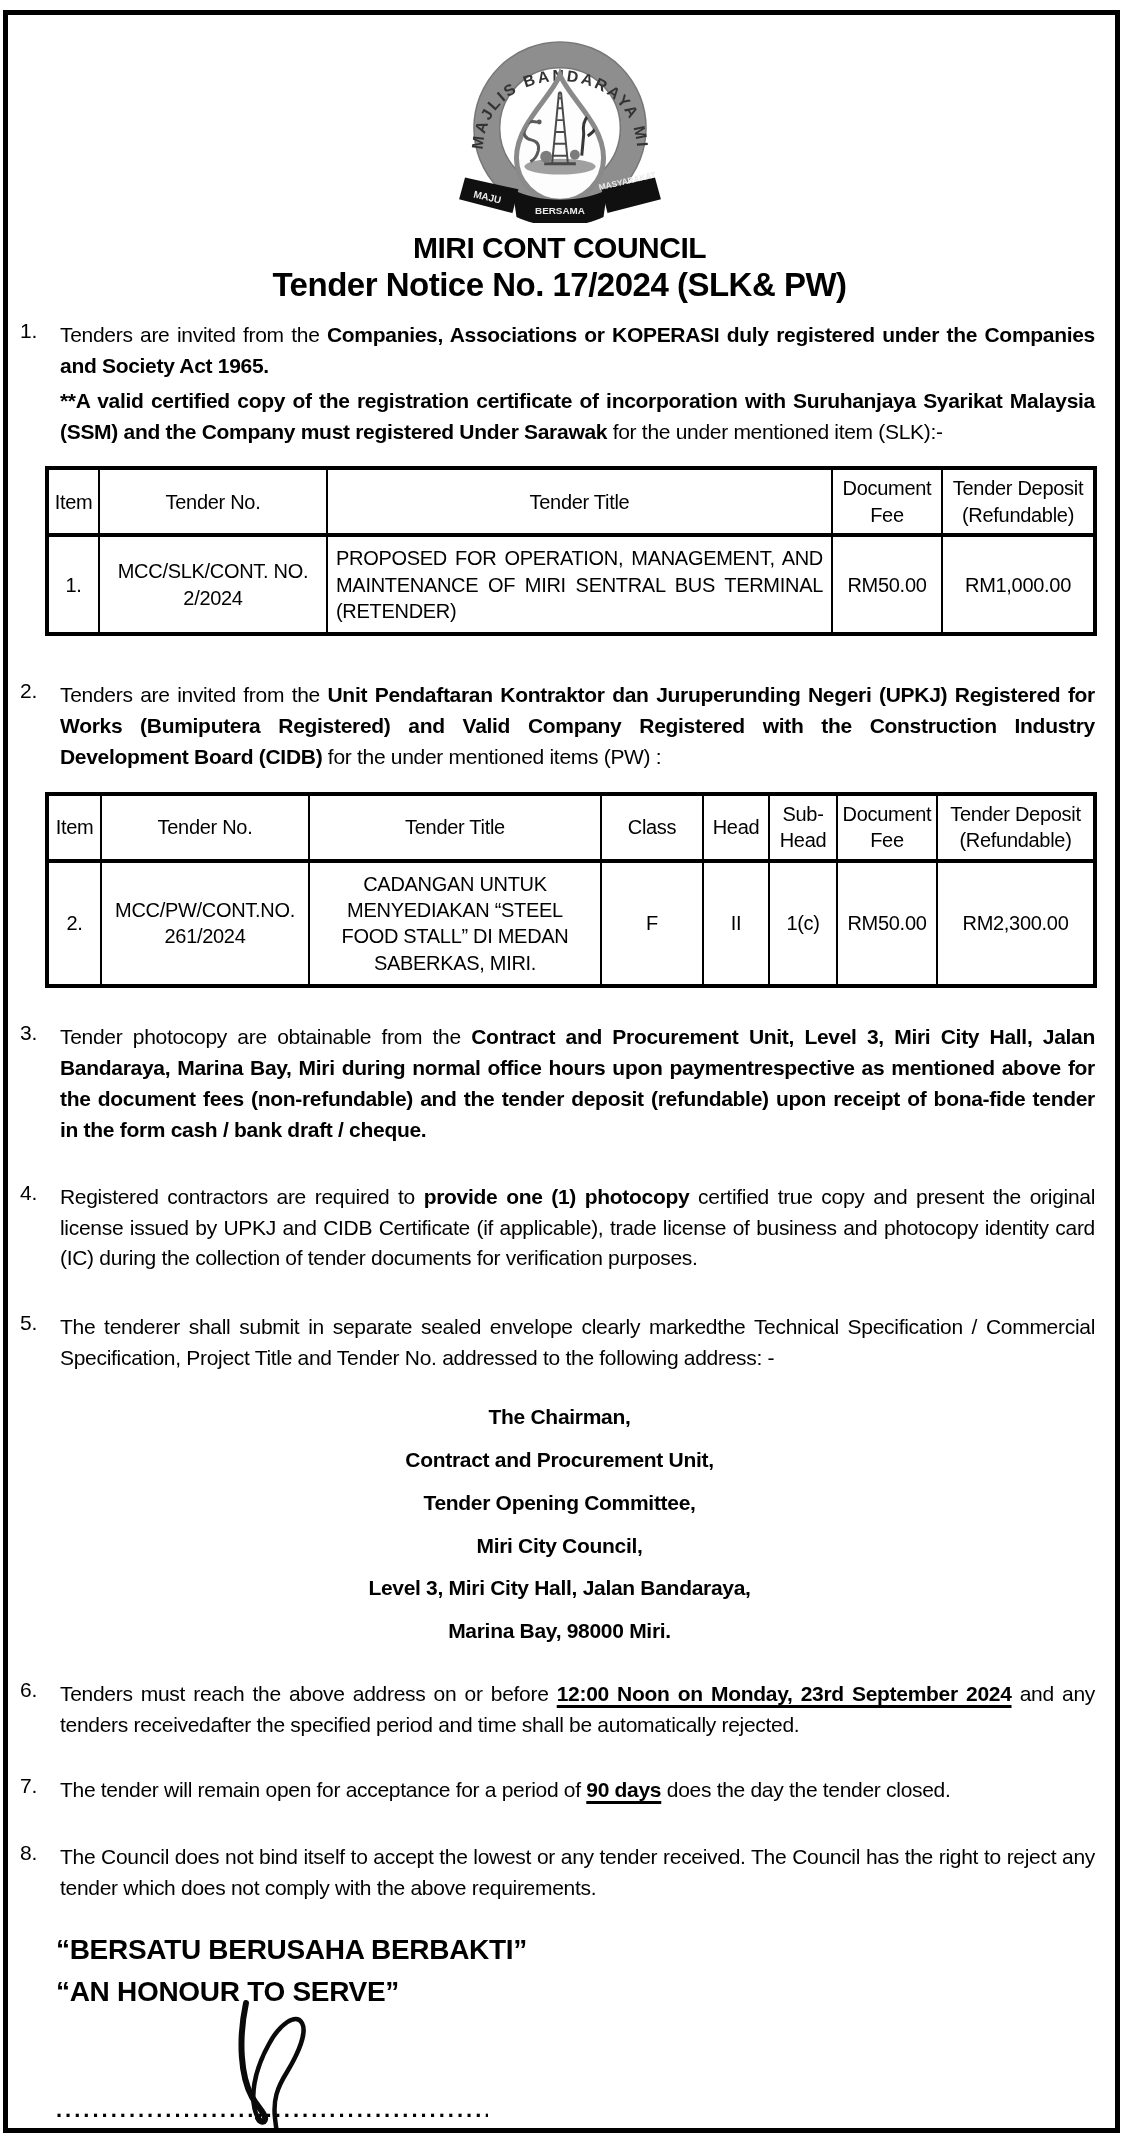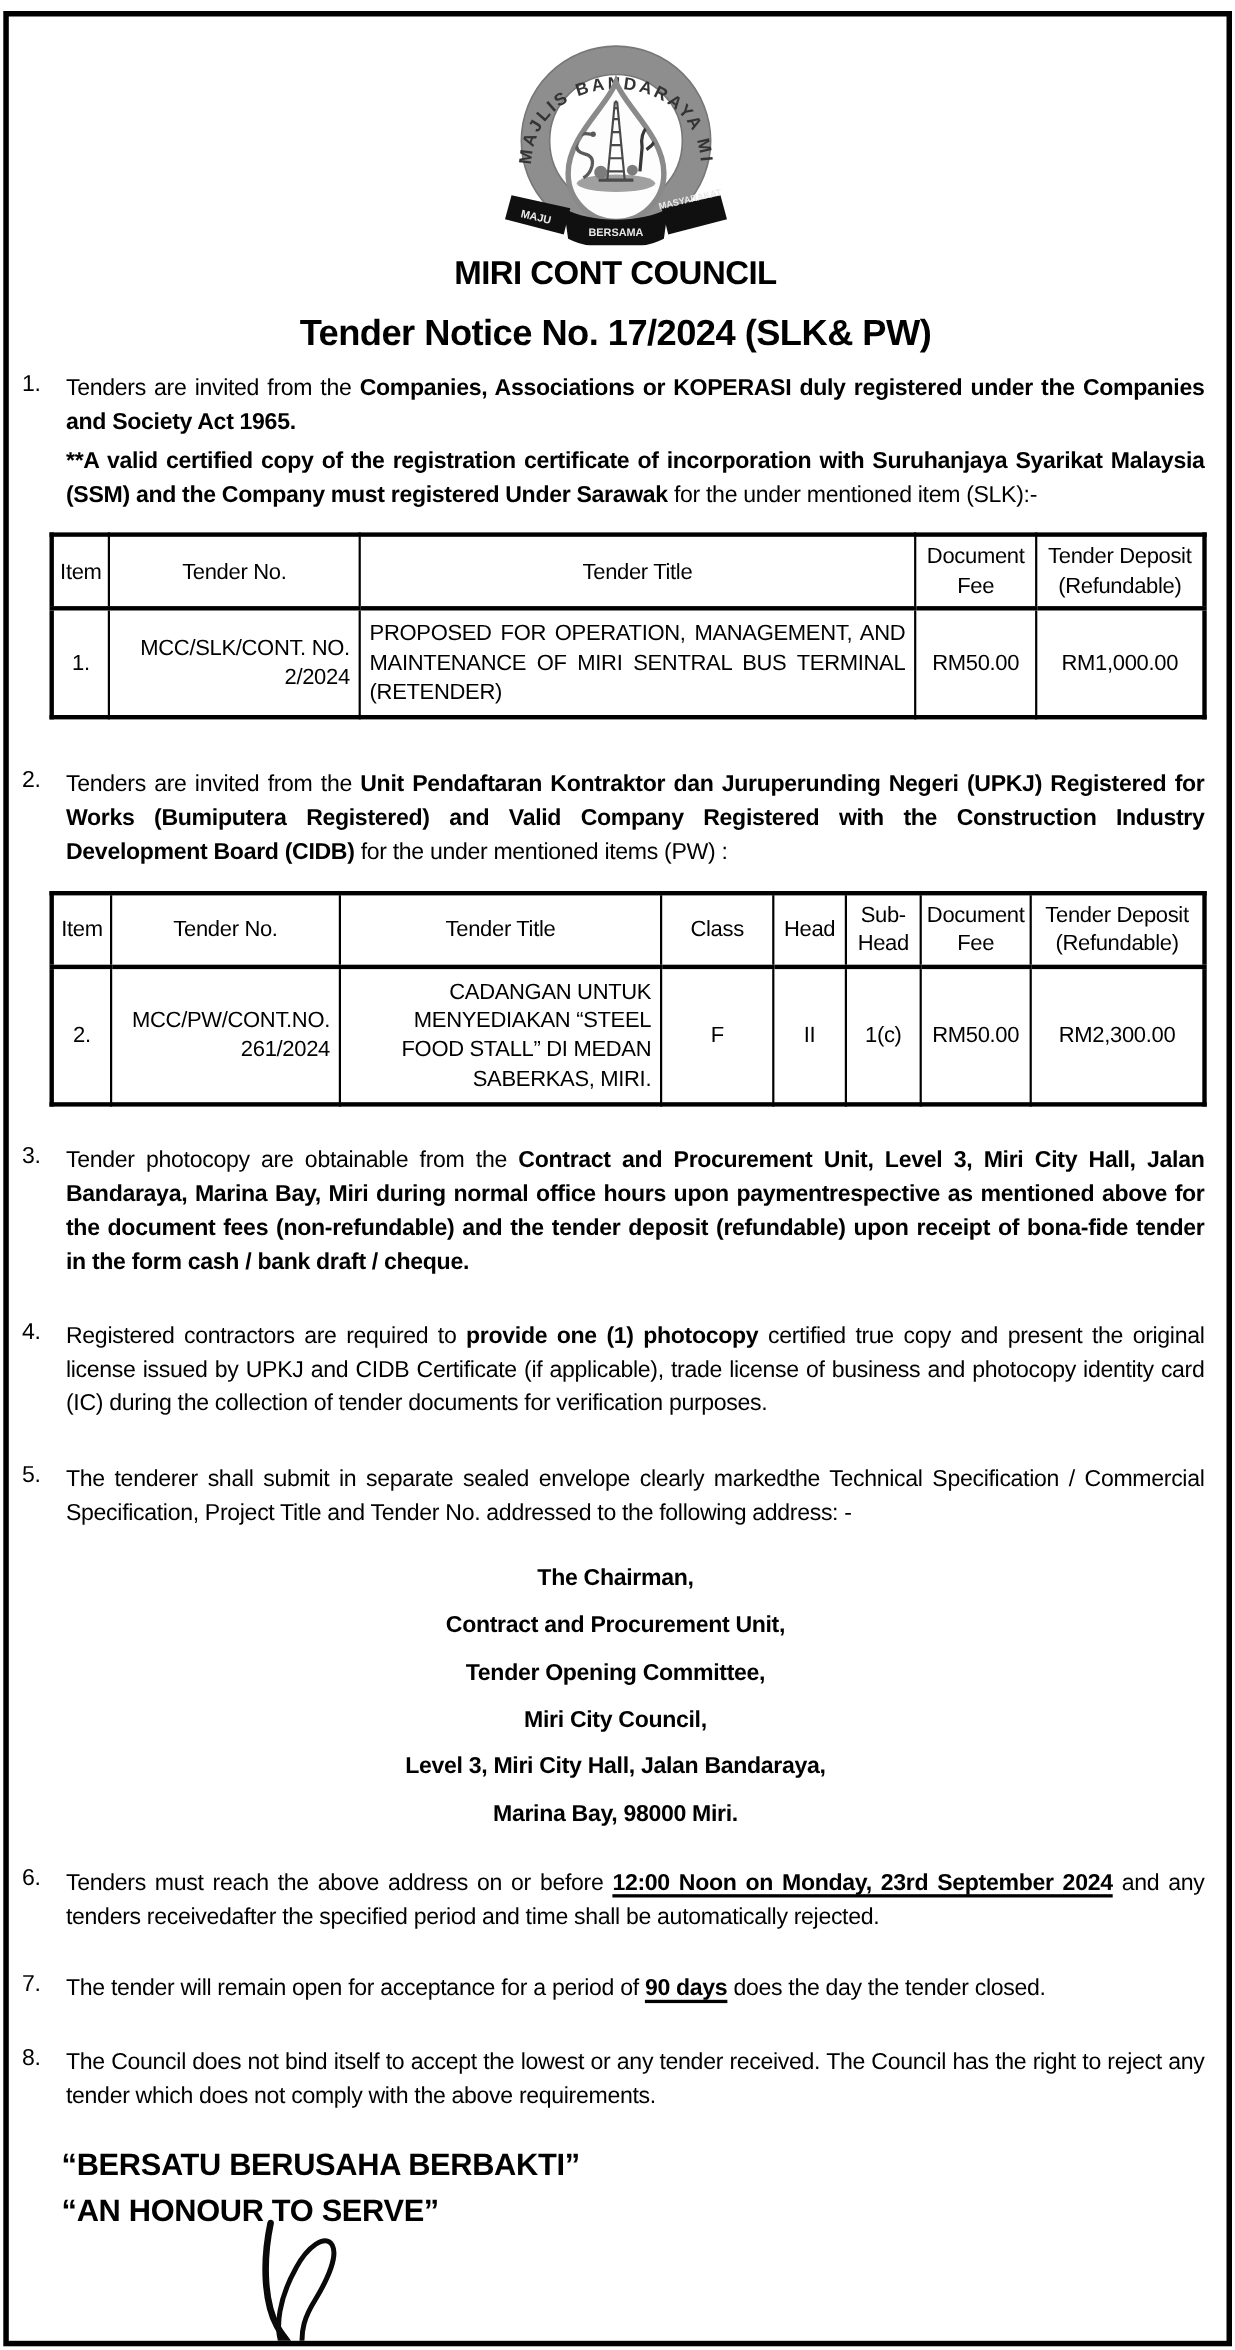--- a/index.html
+++ b/index.html
@@ -21,21 +21,21 @@
   }
   .logo-wrap { text-align: center; margin-top: 2px; }
   .h1 {
     text-align: center; font-weight: bold;
     font-size: 30px; line-height: 1.1;
     margin-top: 4px; letter-spacing: -0.5px;
   }
   .h2 {
     text-align: center; font-weight: bold;
     font-size: 33px; line-height: 1.15;
-    margin-top: 19px; letter-spacing: -0.5px;
+    margin-top: 2px; letter-spacing: -0.5px;
   }
   .clause {
     display: flex;
     font-size: 21px; line-height: 1.47;
     letter-spacing: -0.3px;
   }
   .clause .num { flex: none; width: 36px; }
   .clause .cbody { flex: 1; text-align: justify; }
   .clause .cbody p { margin: 4px; }
   .b { font-weight: bold; }
@@ -62,21 +62,21 @@
     border-bottom: 4px solid #000;
     font-weight: normal;
     text-align: center;
     padding: 5px 4px;
     vertical-align: middle;
   }
   table.t td {
     border: 2px solid #000;
     padding: 8px 8px;
     vertical-align: middle;
-    text-align: right;
+    text-align: center;
   }
   table.t td.c { text-align: center; }
   table.t td.just { text-align: justify; }
   .address {
     text-align: center; font-weight: bold;
     font-size: 21px; line-height: 1.47;
     margin-top: 24px; letter-spacing: -0.3px;
   }
   .address div { margin: 12px; }
   .mottos { margin: 22px 0 0 36px; }

